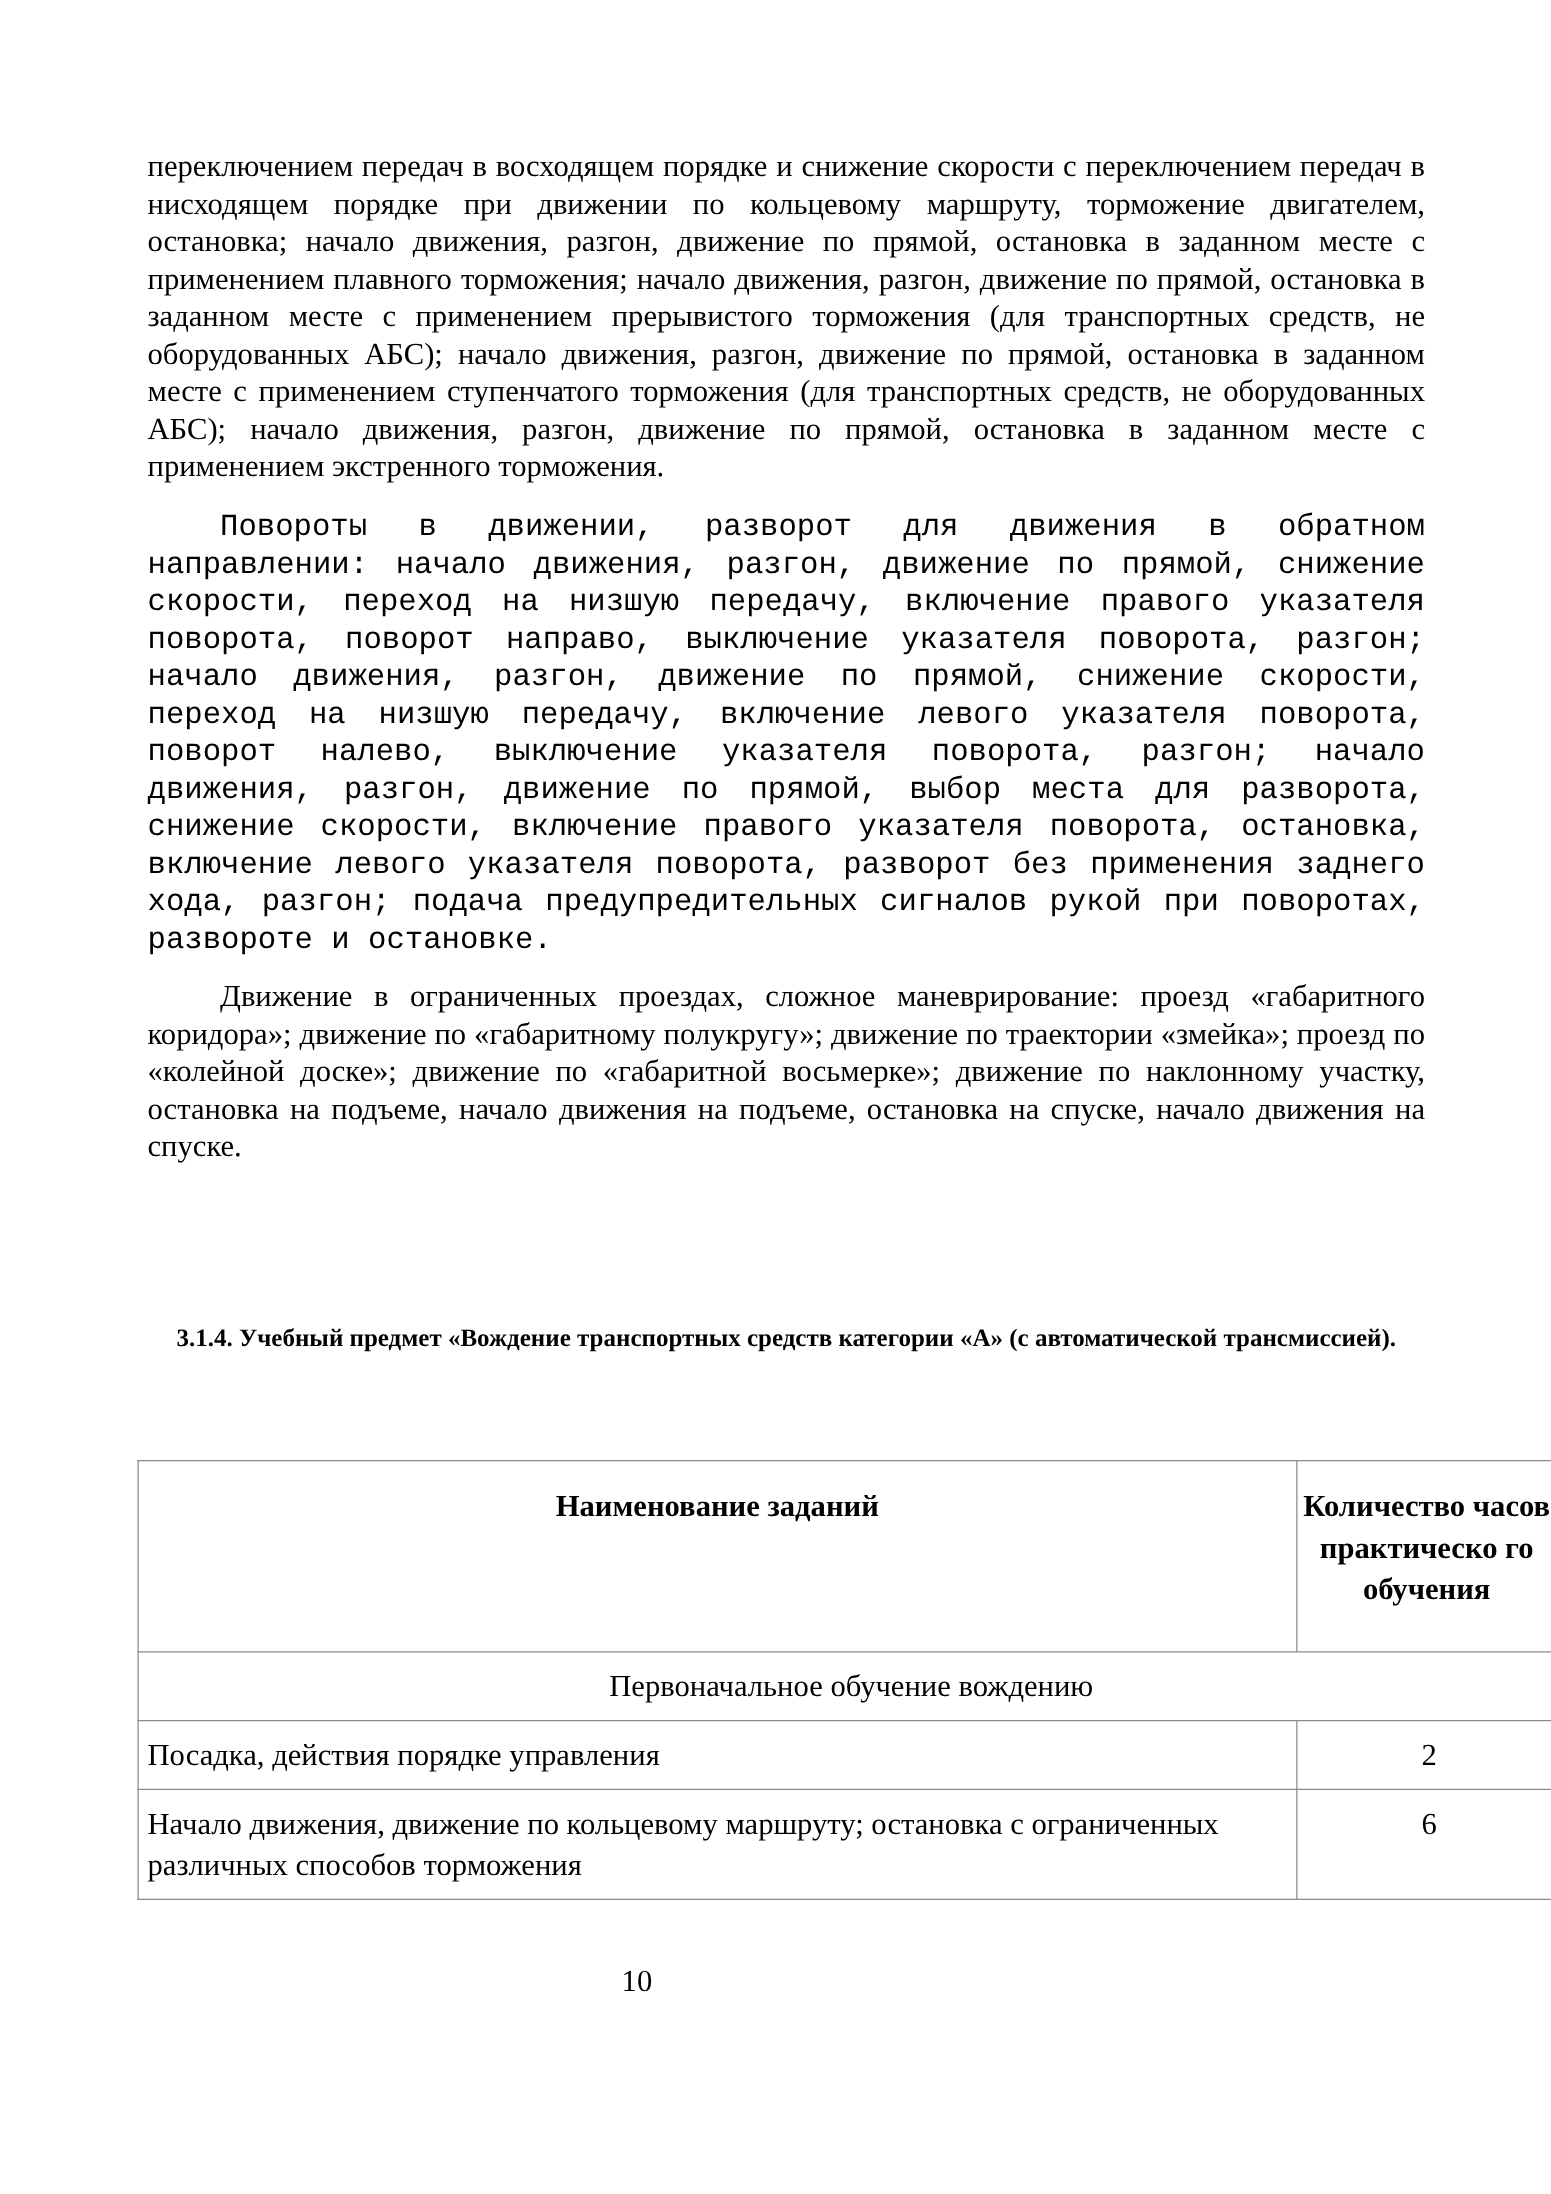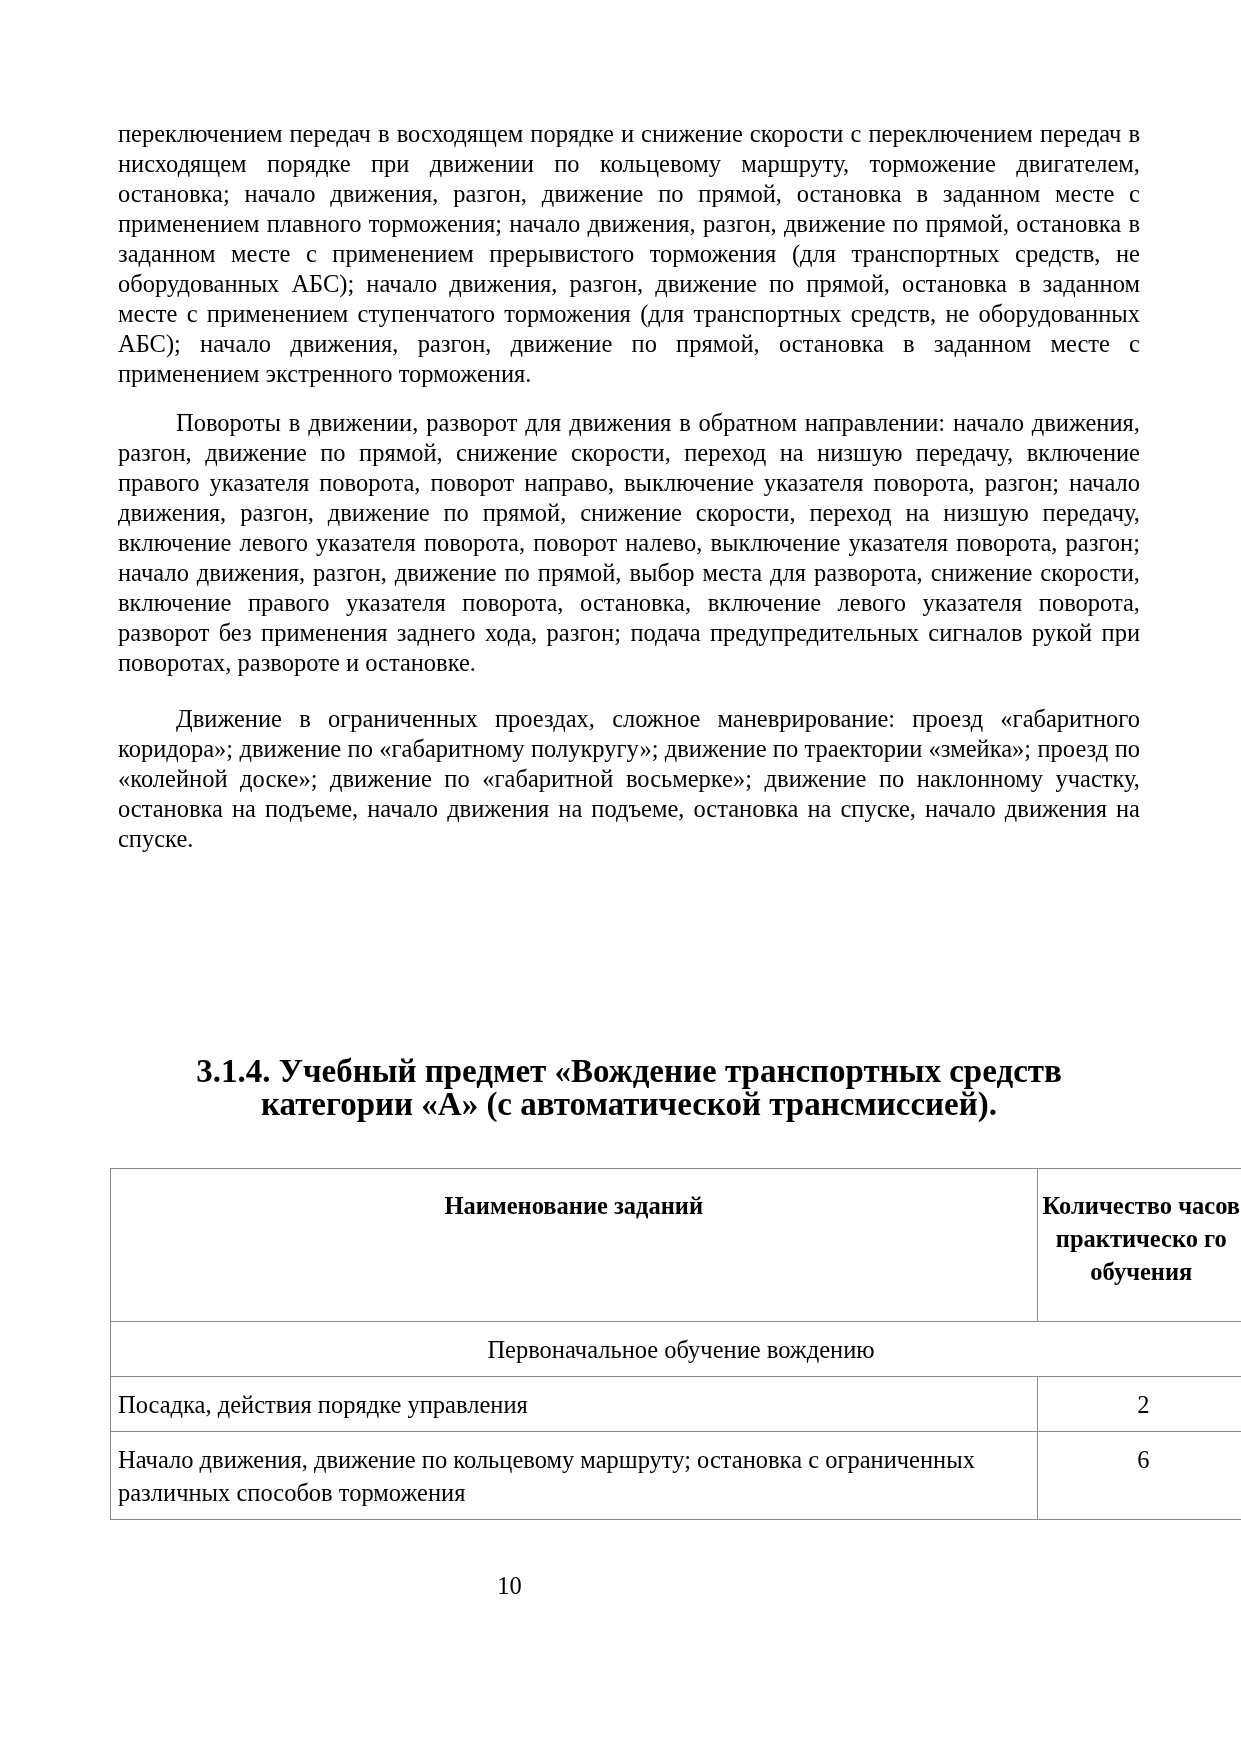--- a/index.html
+++ b/index.html
@@ -2,23 +2,23 @@
 <html><head>
 <meta charset="utf-8">
 <style>
   html, body { margin: 0; padding: 0; background: #ffffff; }
   body { width: 1241px; height: 1755px; position: relative; overflow: hidden;
          font-family: "Liberation Serif", "DejaVu Serif", serif; color: #000; }
   .page { position: absolute; left: 118px; top: 119px; width: 1022px; }
   .para { font-size: 24.5px; line-height: 30px; text-align: justify; margin: 0; }
   .para.indent { text-indent: 58px; }
   .p1 { margin-bottom: 19px; }
-  .p2 { margin-bottom: 26px; }
+  .p2 { margin-bottom: 15px; font-family: Liberation Mono, monospace; }
   .heading { position: absolute; left: 118px; top: 1055px; width: 1022px;
-             text-align: center; font-weight: bold; font-size: 33px; line-height: 33px; margin: 0; }
+             text-align: center; font-weight: bold; font-size: 20px; line-height: 33px; margin: 0; }
   table.grid { position: absolute; left: 110px; top: 1168px; width: 1140px;
                border-collapse: collapse; font-size: 24.5px; line-height: 33px; }
   table.grid td, table.grid th { border: 1.5px solid #8a8a8a; vertical-align: top; }
   th.col-name { width: 838px; text-align: center; font-weight: bold; padding: 20px 6px 6px 6px; height: 126px; }
   th.col-hours { width: 190px; text-align: center; font-weight: bold; padding: 20px 4px 8px 0; line-height: 33px; border-radius: 16px; }
   td.section { text-align: center; padding: 11px 4px 10px 6px; }
   td.task { padding: 11px 6px 10px 7px; }
   td.hours { text-align: center; padding: 11px 6px 10px 6px; }
   .pagenum { position: absolute; left: 0; width: 1019px; top: 1572px; text-align: center; font-size: 24.5px; }
 </style>

